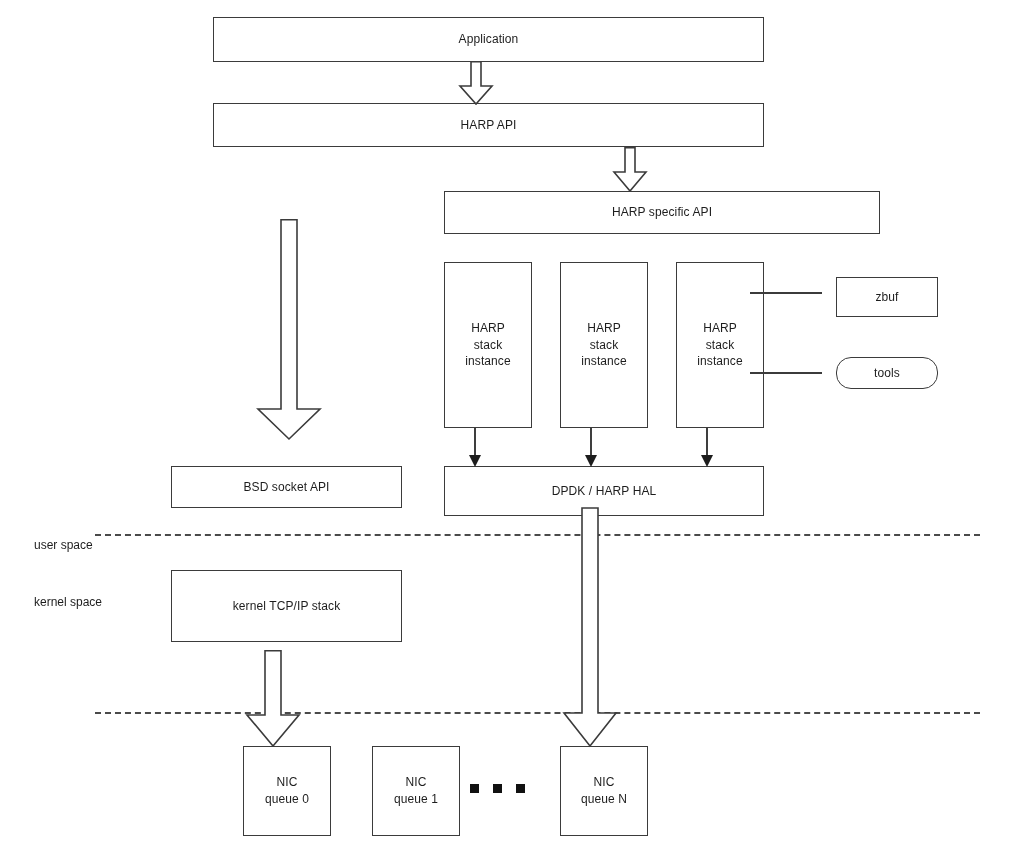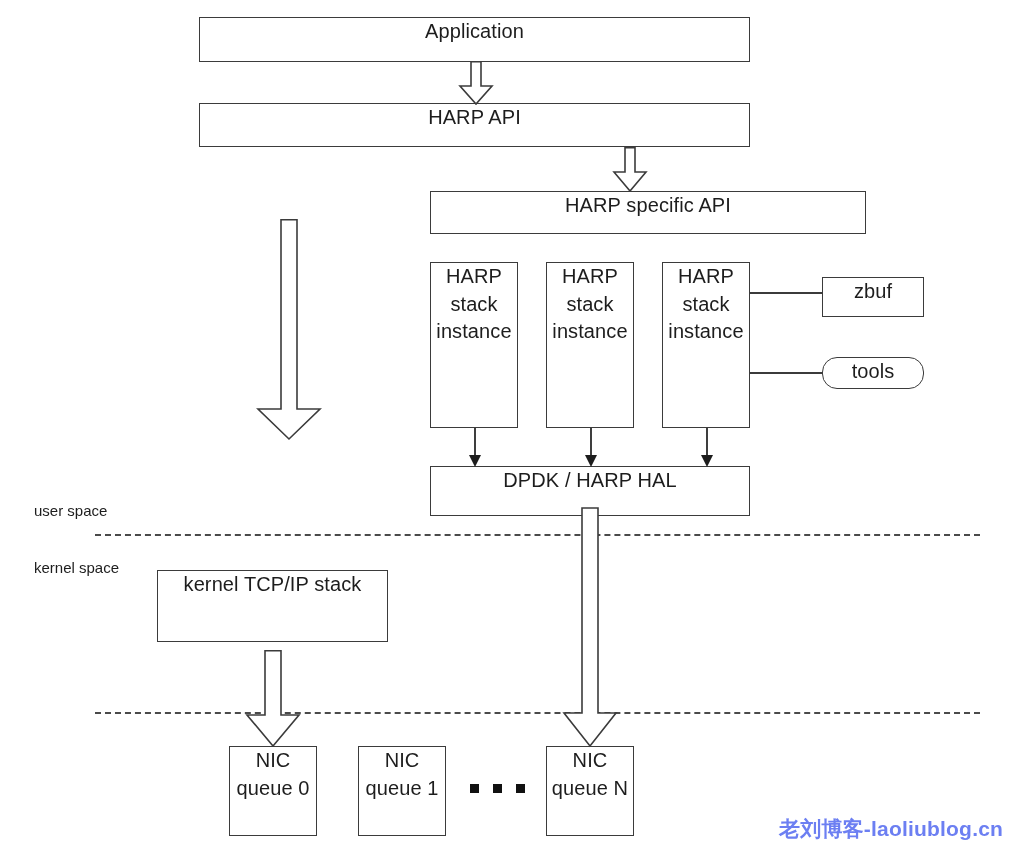--- a/index.html
+++ b/index.html
@@ -14,37 +14,39 @@
     background: #ffffff;
     font-family: "Liberation Sans", sans-serif;
     overflow: hidden;
   }
   .box {
     position: absolute;
     box-sizing: border-box;
     border: 1.6px solid #3b3b3b;
     background: #ffffff;
     display: flex;
-    align-items: flex-start;
+    align-items: center;
     justify-content: center;
     text-align: center;
     color: #1d1d1d;
-    font-size: 20px;
+    font-size: 12px;
     line-height: 1.38;
     letter-spacing: 0.1px;
+    margin-left: 14px;
   }
   .box .lbl {
     display: block;
     white-space: pre-line;
   }
   .sidelabel {
     position: absolute;
     color: #1d1d1d;
-    font-size: 15px;
+    font-size: 12px;
     white-space: nowrap;
+    margin-top: 36px;
   }
   .dashline {
     position: absolute;
     height: 0;
     border-top: 2px dashed #4a4a4a;
   }
   .connector {
     position: absolute;
     background: #3b3b3b;
   }
@@ -123,20 +125,23 @@
   </div>
 
   <div class="box" style="left:822px; top:277px; width:102px; height:40px;">
     <span class="lbl">zbuf</span>
   </div>
 
   <div class="box" style="left:822px; top:357px; width:102px; height:32px;border-radius:15px;">
     <span class="lbl">tools</span>
   </div>
 
+  <div class="box" style="left:157px; top:466px; width:231px; height:42px;">
+    <span class="lbl">BSD socket API</span>
+  </div>
 
   <div class="box" style="left:430px; top:466px; width:320px; height:50px;">
     <span class="lbl">DPDK / HARP HAL</span>
   </div>
 
   <div class="box" style="left:157px; top:570px; width:231px; height:72px;">
     <span class="lbl">kernel TCP/IP stack</span>
   </div>
 
   <div class="box" style="left:229px; top:746px; width:88px; height:90px;">
@@ -195,15 +200,14 @@
   </svg>
 
   <svg class="arrow blockarrow" style="left:243px; top:650px;" width="60" height="98" viewBox="0 0 60 98">
     <path d="M 22,0.8 L 38,0.8 L 38,65 L 56,65 L 30,96 L 4,65 L 22,65 Z"></path>
   </svg>
 
   <svg class="arrow blockarrow" style="left:560px; top:508px;" width="60" height="240" viewBox="0 0 60 240">
     <path d="M 22,0 L 38,0 L 38,205 L 56,205 L 30,238 L 4,205 L 22,205 Z"></path>
   </svg>
 
-  <div class="watermark" style="left:779px; top:815px;">老刘博客-laoliublog.cn</div>
 
 </div>
 
 </body></html>

